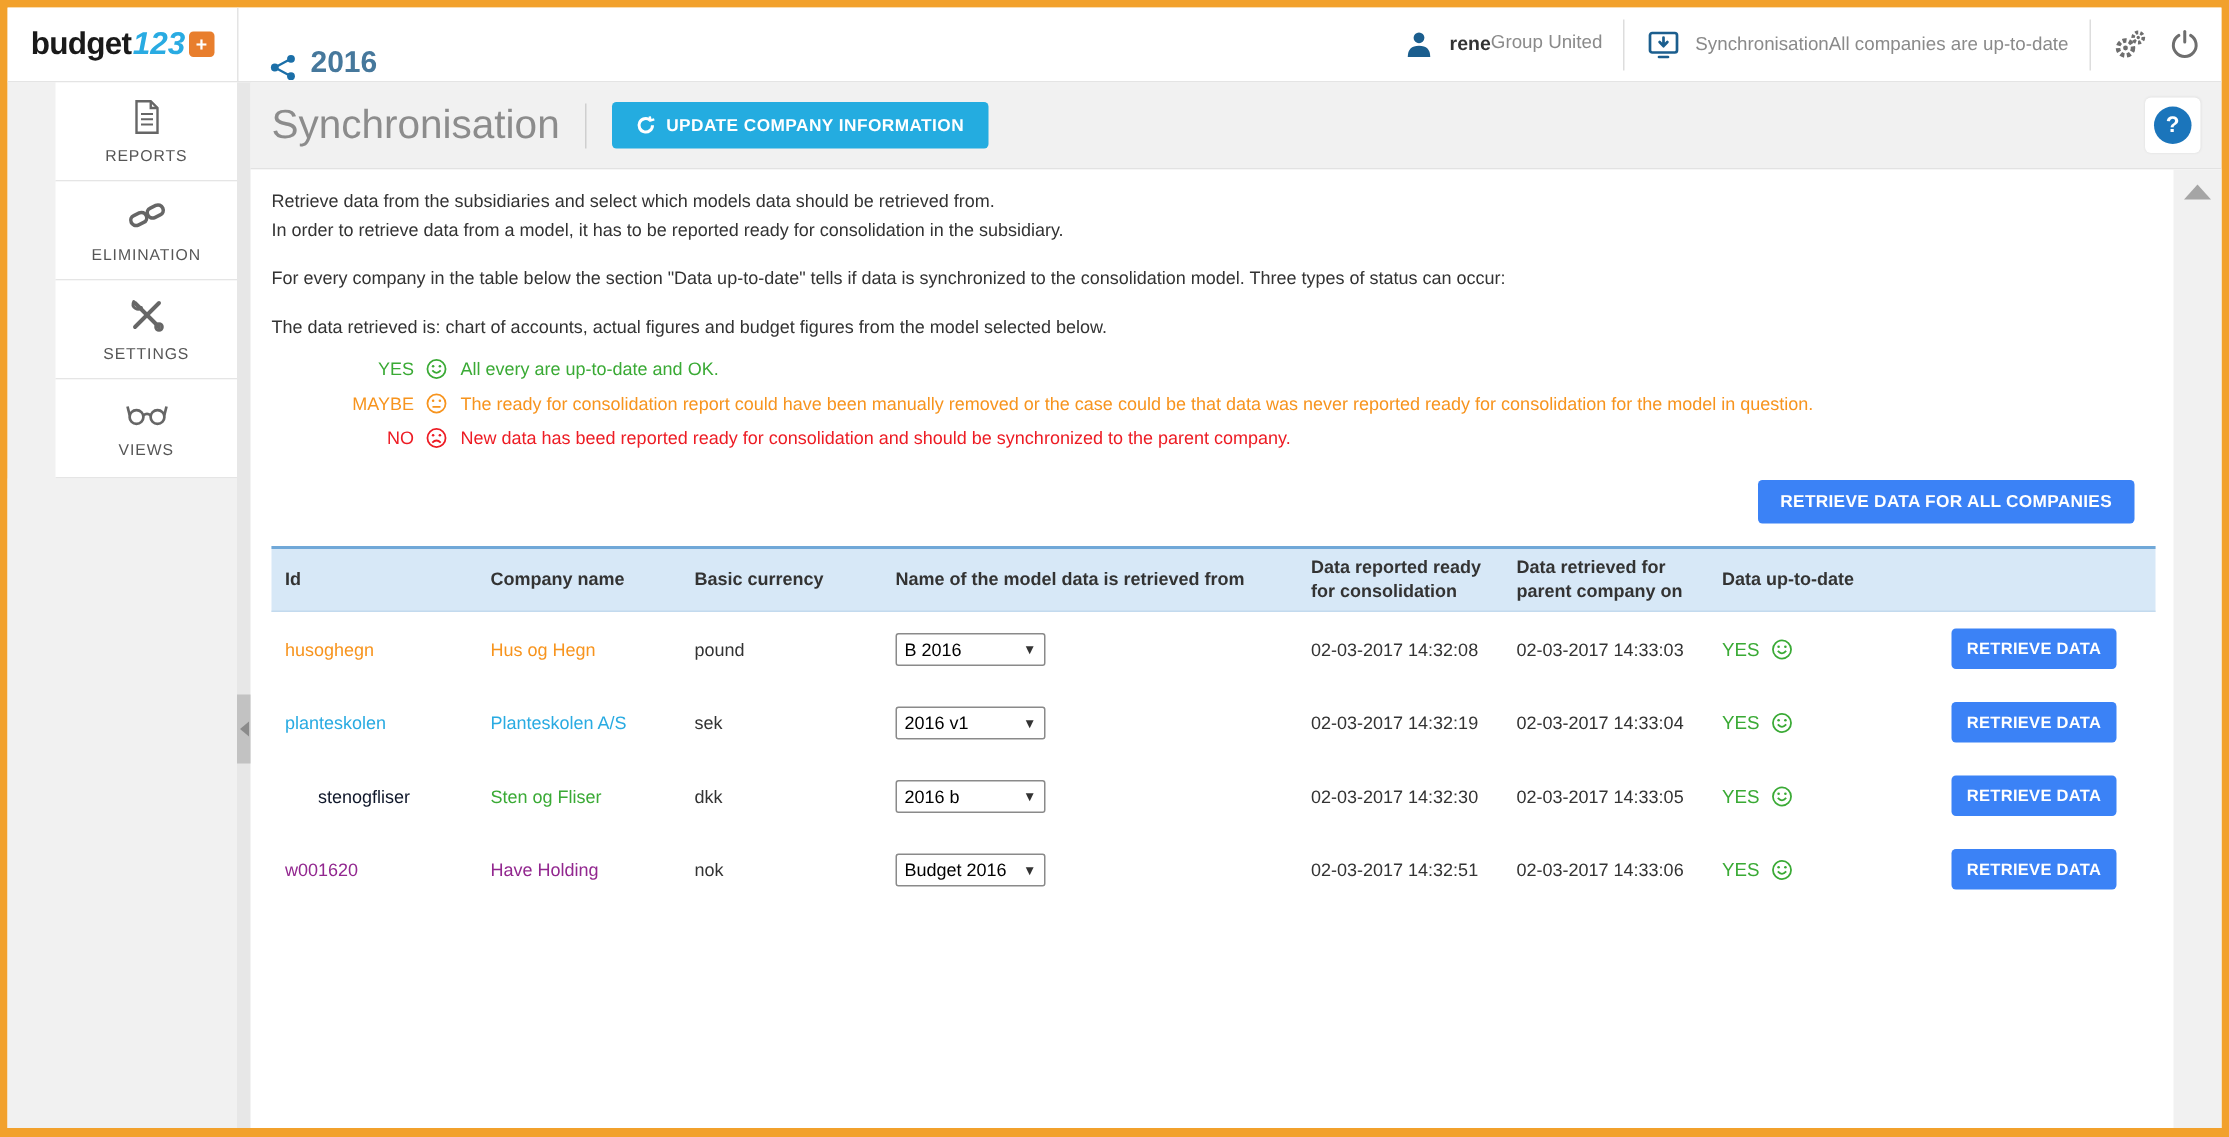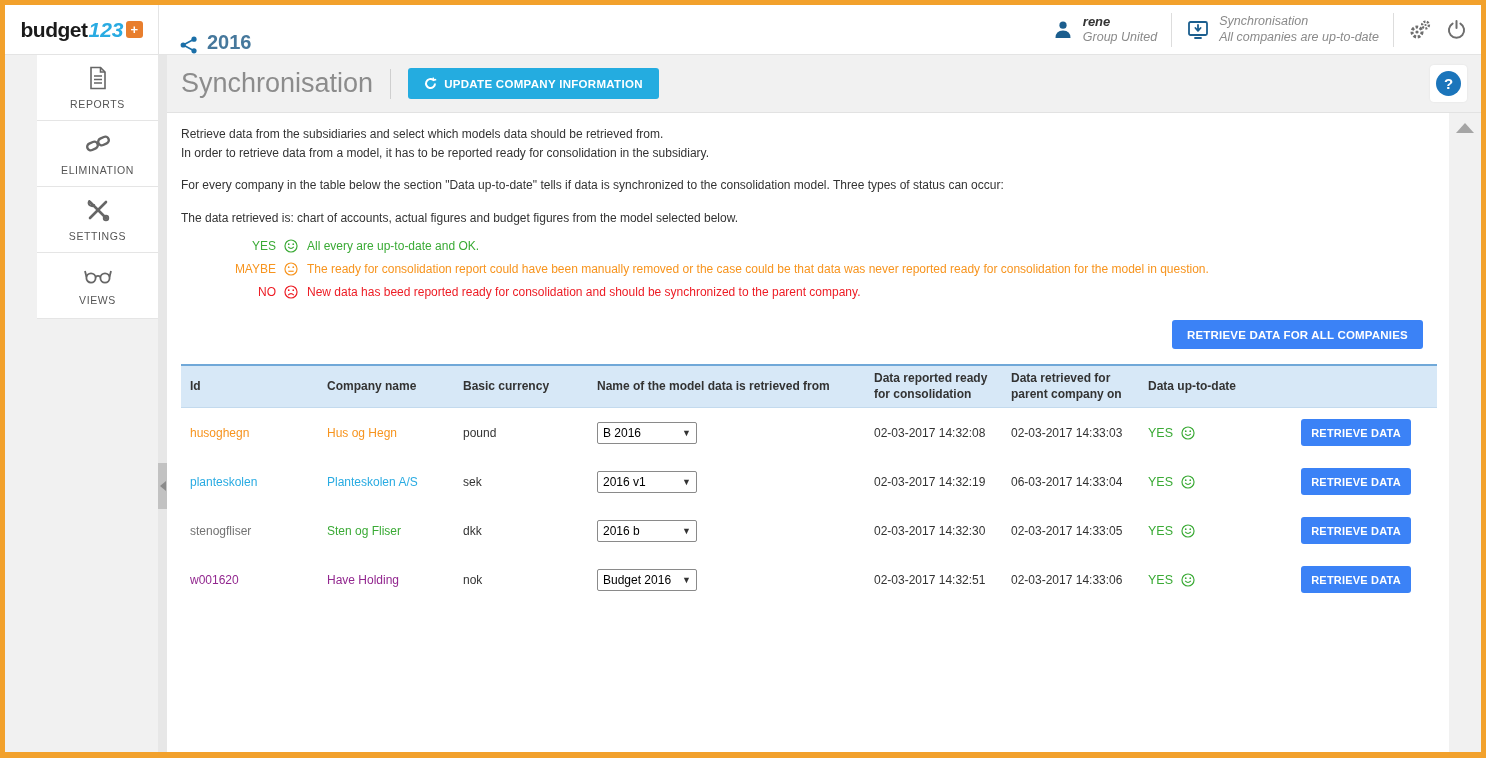--- a/index.html
+++ b/index.html
@@ -17,21 +17,21 @@
   .logo-box { width:154px; border-right:1px solid #e4e4e4; display:flex; align-items:center; justify-content:center; flex:0 0 auto; }
   .logo { font-size:21px; font-weight:bold; letter-spacing:-0.5px; display:flex; align-items:center; }
   .logo .word { color:#1a1a1a; }
   .logo .digits { color:#29abe2; font-style:italic; margin-left:1px; letter-spacing:0; }
   .logo .plus { display:inline-block; width:17px; height:17px; margin-left:2px; background:#e87e2d; color:#fff; border-radius:3px; font-size:13px; font-weight:bold; line-height:17px; text-align:center; font-style:normal; }
   .topbar-left { display:flex; align-items:flex-end; padding-left:21px; gap:8px;font-weight:bold; }
   .period { font-size:20px; color:#46789c; }
   .topbar-spacer { flex:1; }
   .topbar-right { display:flex; align-items:center; padding-right:14px; gap:14px; }
   .user-block, .sync-block { display:flex; align-items:center; gap:9px; }
-  .two-line { display:flex; flex-direction:column; justify-content:flex-end; line-height:1.25;font-style:italic; }
+  .two-line { display:flex; justify-content:flex-end; line-height:1.25; }
   .user-name { font-size:13px; font-weight:bold; color:#333; }
   .user-company { font-size:12.5px; color:#8a8a8a; }
   .sync-title { font-size:12.5px; color:#8a8a8a; }
   .sync-status { font-size:12.5px; color:#8a8a8a; }
   .vdiv { width:1px; height:34px; background:#ddd; flex:0 0 auto; }
   .icon-btn { background:none; border:none; cursor:pointer; display:flex; align-items:center; }
 
   
   .main-row { flex:1; display:flex; min-height:0; }
 
@@ -337,39 +337,39 @@
     <div class="cell" style="color: rgb(41, 171, 226);">planteskolen</div>
     <div class="cell" style="color: rgb(41, 171, 226);">Planteskolen A/S</div>
     <div class="cell">sek</div>
     <div class="cell">
       <div class="select">
         <span class="val">2016 v1</span>
         <span class="caret">▼</span>
       </div>
     </div>
     <div class="cell">02-03-2017 14:32:19</div>
-    <div class="cell">06-03-2017 14:33:04</div>
+    <div class="cell">02-03-2017 14:33:04</div>
     <div class="cell status-cell" style="color: rgb(58, 170, 53);">
       <span class="status-label">YES</span>
       <span style="display:flex;">
         <svg class="face" width="14" height="14" viewBox="0 0 13 13" fill="none" stroke="currentColor">
           <circle cx="6.5" cy="6.5" r="5.6" stroke-width="1.1"></circle>
           <circle cx="4.4" cy="4.8" r="0.8" fill="currentColor" stroke="none"></circle>
           <circle cx="8.6" cy="4.8" r="0.8" fill="currentColor" stroke="none"></circle>
           <path d="M3.9 7.4 Q6.5 10.3 9.1 7.4" stroke-width="1.1"></path>
         </svg>
       </span>
     </div>
     <div class="cell action-cell">
       <button class="btn-orange row-btn">RETRIEVE DATA</button>
     </div>
   </div>
 
   <div class="trow">
-    <div class="cell" style="color: #737373;">stenogfliser</div>
+    <div class="cell" style="color: #0f172a; margin-left: 22px;">stenogfliser</div>
     <div class="cell" style="color: rgb(58, 170, 53);">Sten og Fliser</div>
     <div class="cell">dkk</div>
     <div class="cell">
       <div class="select">
         <span class="val">2016 b</span>
         <span class="caret">▼</span>
       </div>
     </div>
     <div class="cell">02-03-2017 14:32:30</div>
     <div class="cell">02-03-2017 14:33:05</div>

